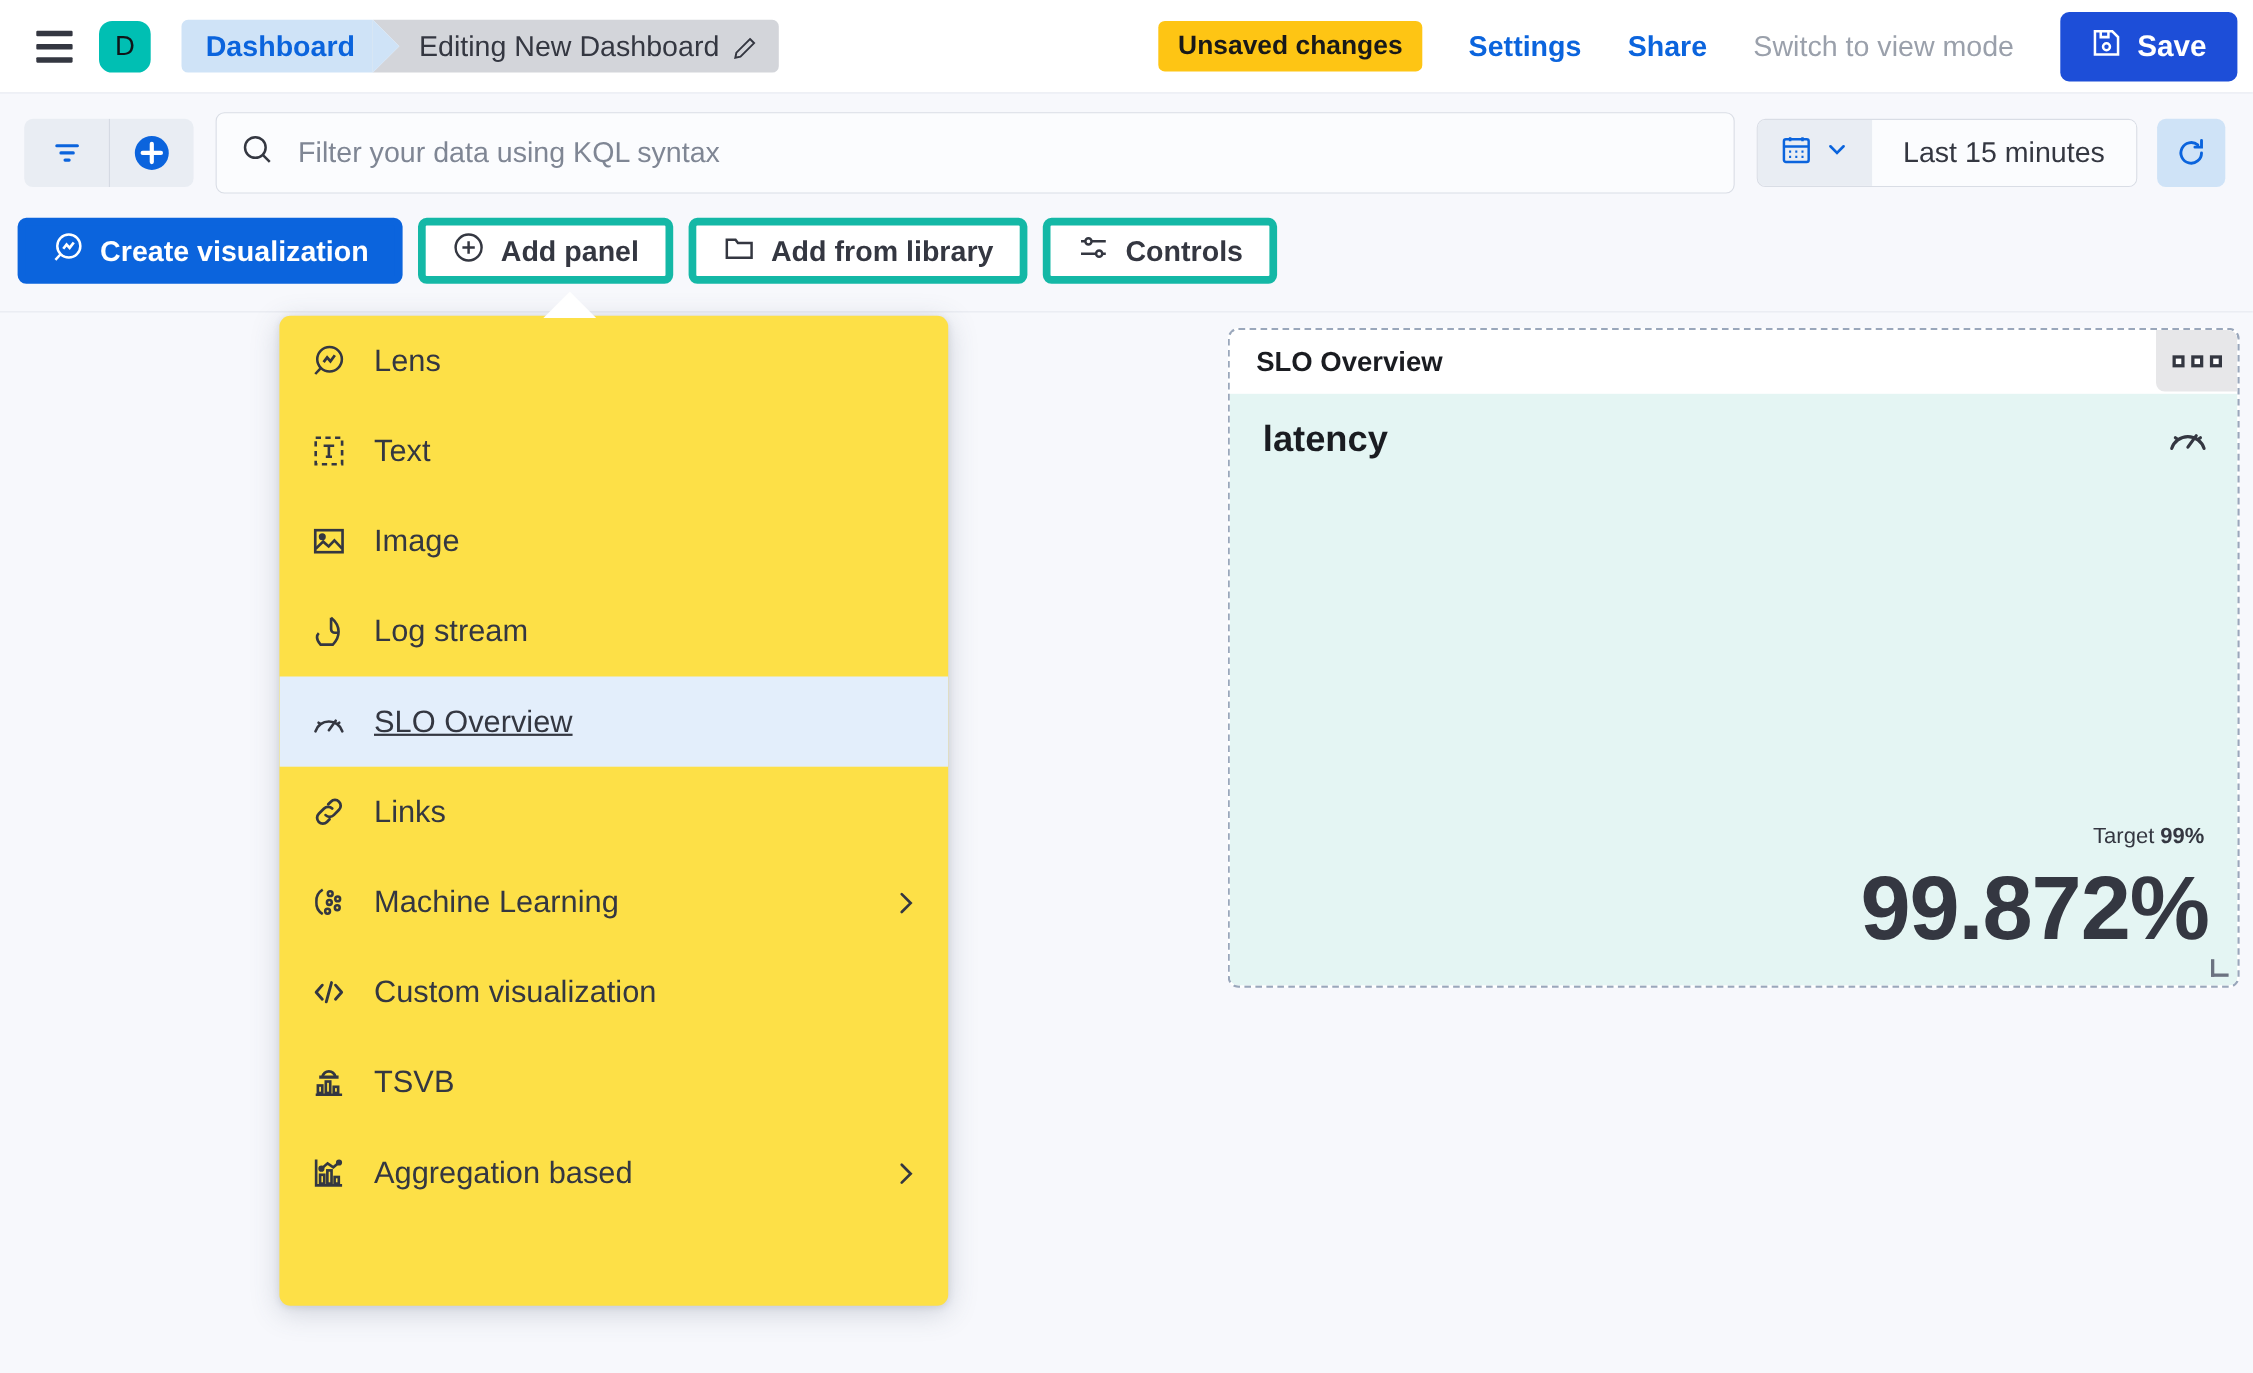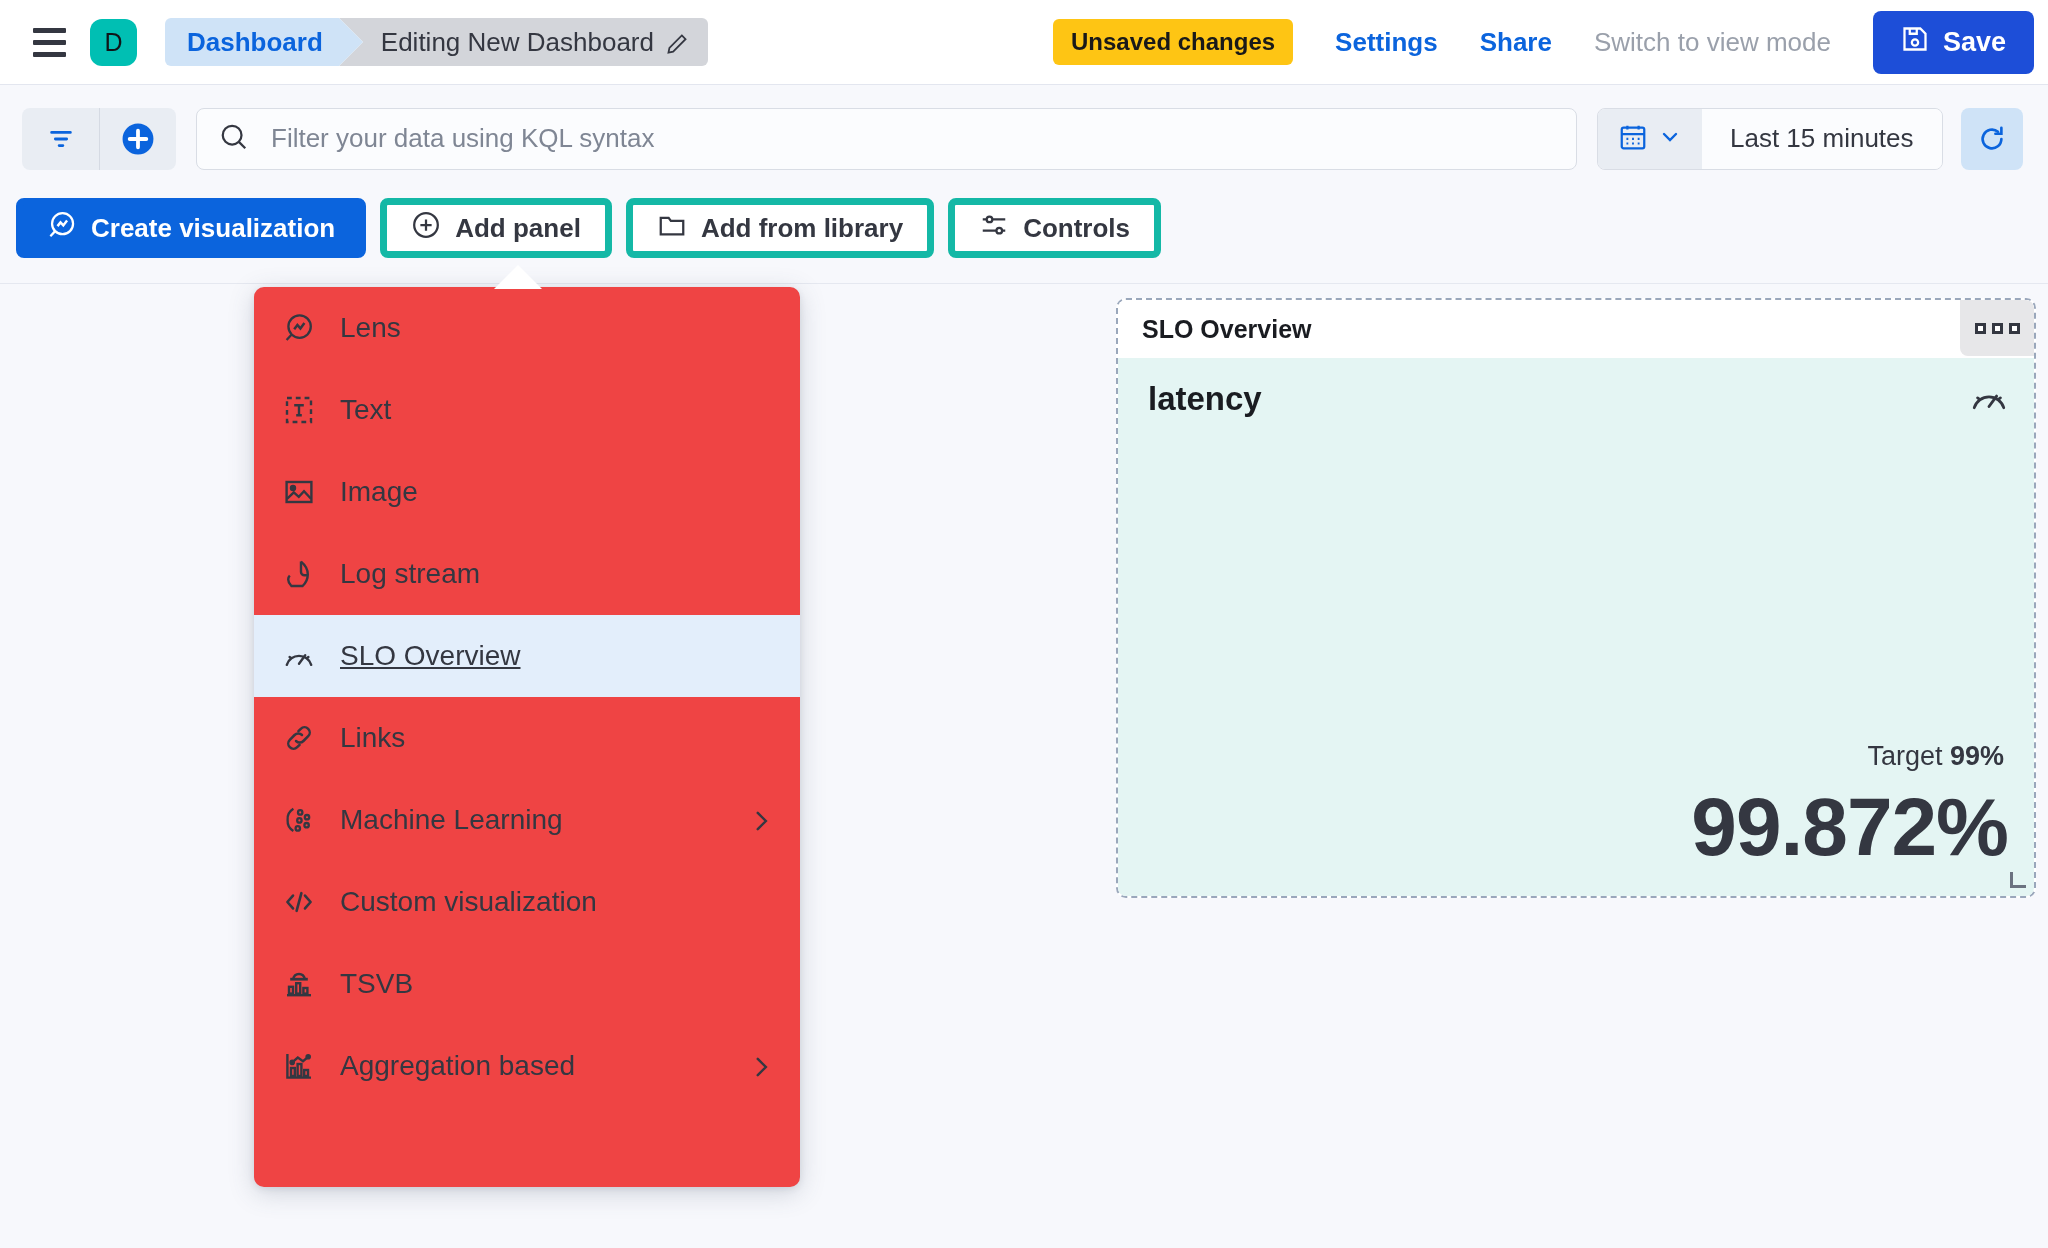--- a/index.html
+++ b/index.html
@@ -110,21 +110,21 @@
     background: #e9edf3; border-radius: 8px; overflow: hidden;
   }
   .filter-btn {
     width: 77px; height: 62px;
     display: flex; align-items: center; justify-content: center;
     cursor: pointer;
   }
   .filter-btn + .filter-btn { border-left: 1px solid #d5dae3; }
   .search-wrap {
     flex: 1; margin-left: 20px;
-    height: 62px; background: #fbfcfe;
+    height: 74px; background: #fbfcfe;
     border: 1px solid #d9dde5; border-radius: 8px;
     display: flex; align-items: center; padding: 0 22px;
     max-width: 1381px;
   }
   .search-wrap input {
     border: none; outline: none; background: transparent;
     margin-left: 22px; font-size: 26px; color: #343741;
     font-family: "Liberation Sans", sans-serif;
     width: 100%;
   }
@@ -169,22 +169,22 @@
   .canvas {
     position: absolute; top: 283px; left: 0;
     width: 2048px; height: 965px;
     background: #f7f8fc;
     border-top: 1px solid #e5e8f0;
   }
 
   
   .menu-pop {
     position: absolute; left: 254px; top: 287px;
-    width: 546px; height: 900px;
-    background: #ef4444;
+    width: 608px; height: 900px;
+    background: #fde047;
     border-radius: 10px;
     box-shadow: 0 6px 26px rgba(70,80,105,0.22), 0 2px 6px rgba(70,80,105,0.12);
     z-index: 50;
     overflow: hidden;
   }
   .menu-arrow {
     position: absolute; left: 494px; top: 265px;
     width: 0; height: 0;
     border-left: 24px solid transparent;
     border-right: 24px solid transparent;
@@ -242,21 +242,21 @@
   }
   .slo-metric-name {
     font-size: 33px; font-weight: 700; color: #1a1c21;
   }
   .slo-gauge-ic {
     position: absolute; right: 26px; top: 20px;
     width: 38px; height: 38px;
   }
   .slo-target {
     position: absolute; right: 30px; bottom: 124px;
-    font-size: 27px; color: #343741;
+    font-size: 20px; color: #343741;
   }
   .slo-target b { font-weight: 700; }
   .slo-value {
     position: absolute; right: 26px; bottom: 28px;
     font-size: 82px; font-weight: 700; color: #343741;
     letter-spacing: -1px; line-height: 1;
   }
   .resize-handle {
     position: absolute; right: 8px; bottom: 8px;
     width: 16px; height: 16px;

